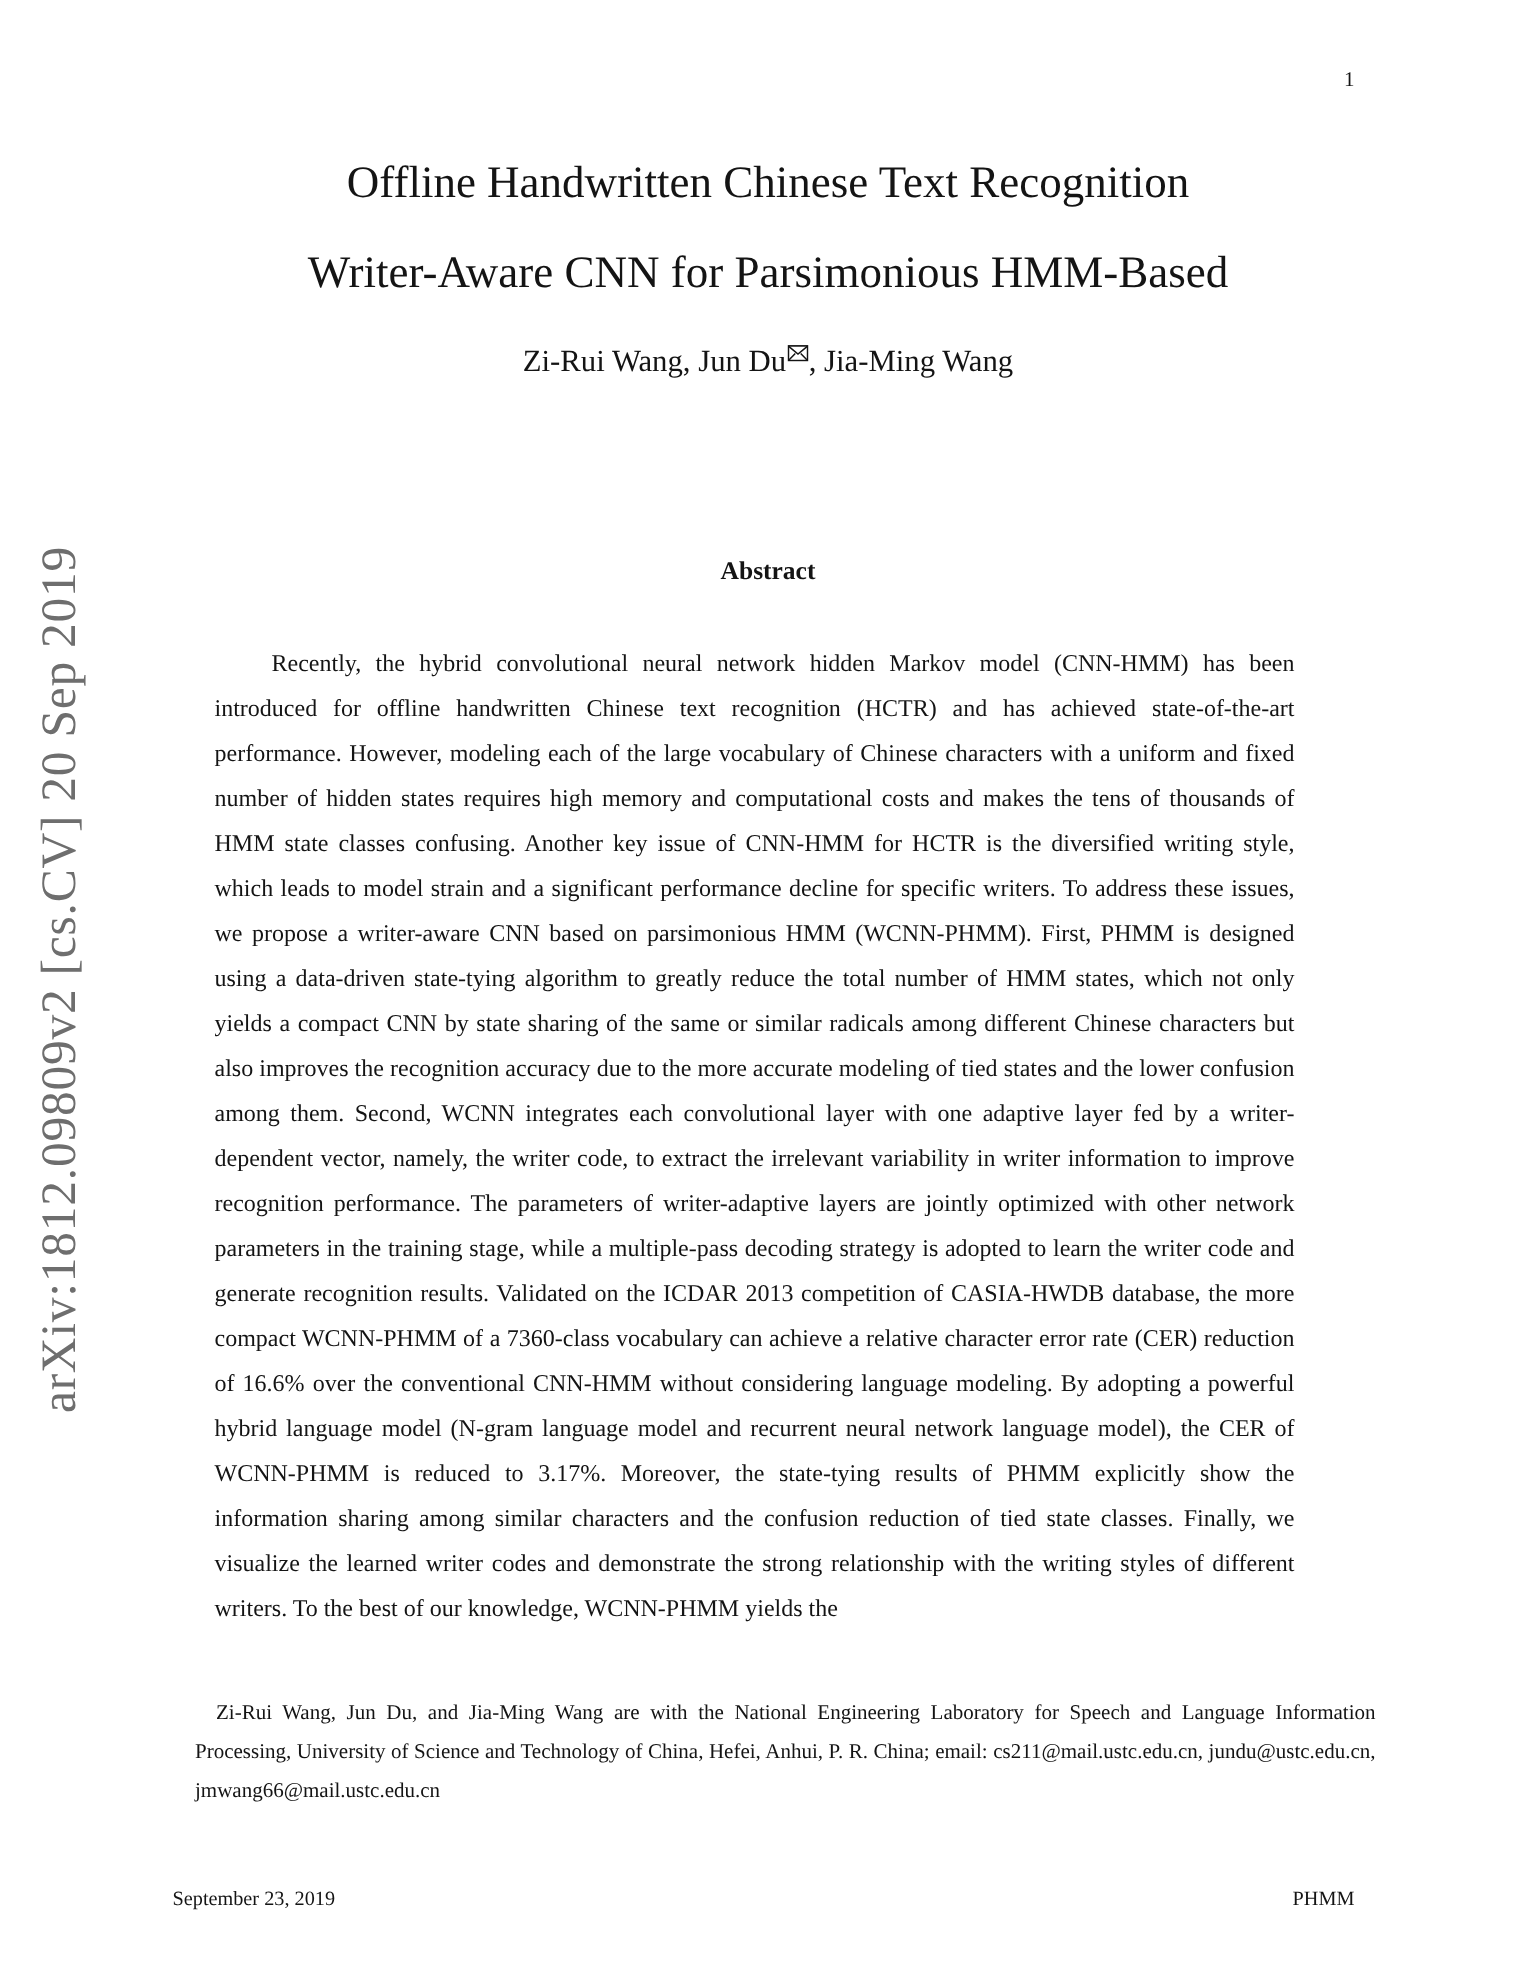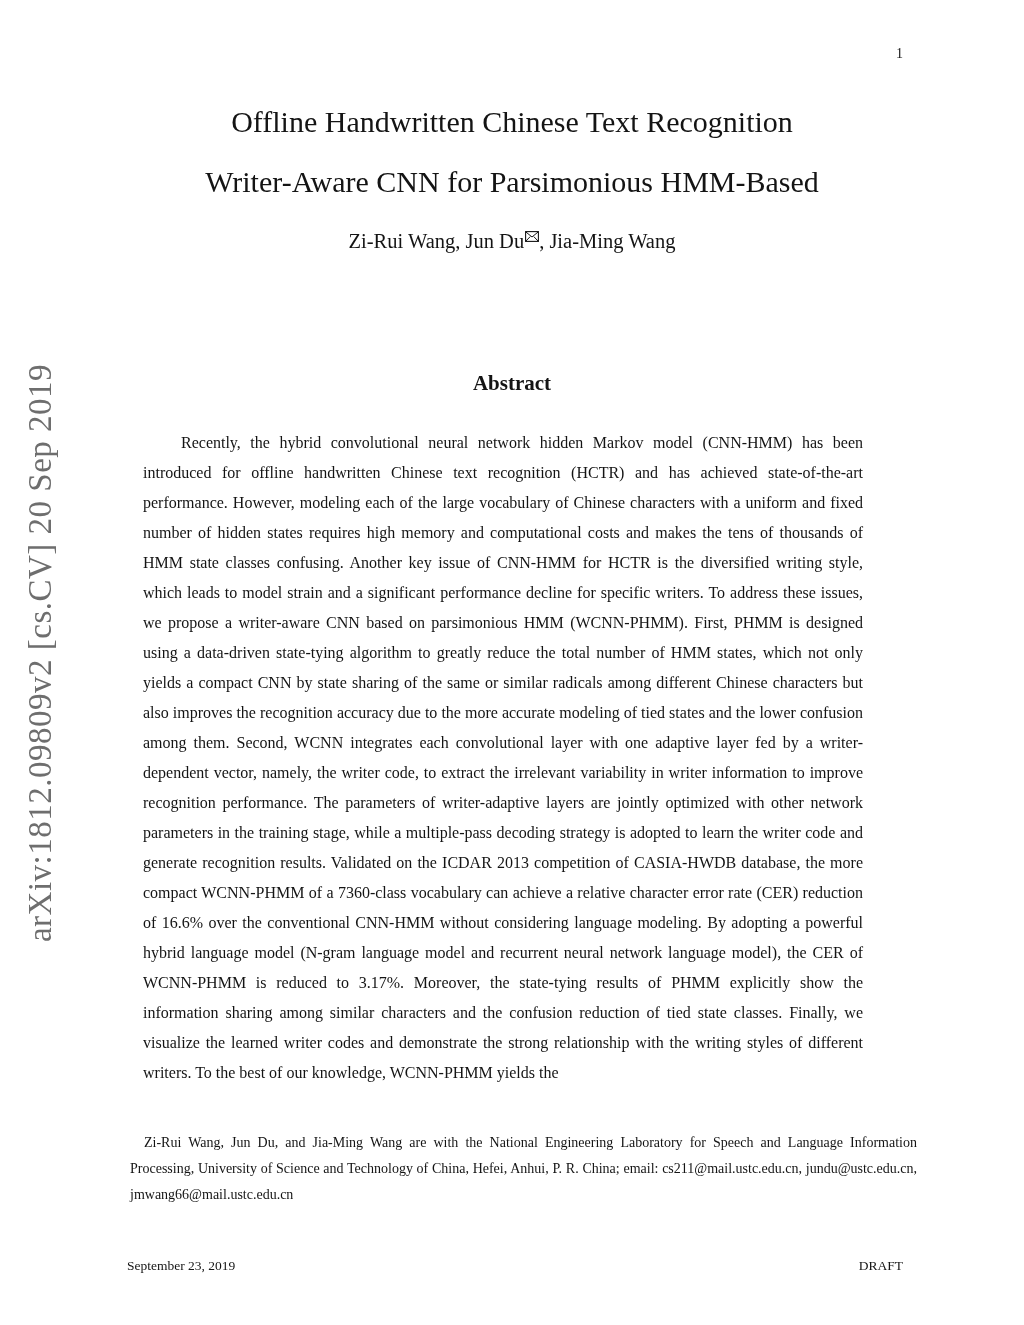--- a/index.html
+++ b/index.html
@@ -70,21 +70,21 @@
     margin-left: 1px;
   }
 
   
   .abstract-heading {
     position: absolute;
     top: 371px;
     left: 0;
     right: 0;
     text-align: center;
-    font-size: 21px;
+    font-size: 17px;
     font-weight: 700;
   }
   .abstract-body {
     position: absolute;
     top: 412px;
     left: 143px;
     width: 720px;
     font-size: 16px;
     line-height: 30px;
     text-align: justify;
@@ -109,21 +109,20 @@
 
   
   .footer {
     position: absolute;
     top: 1258px;
     left: 115px;
     right: 121px;
     display: flex;
     justify-content: space-between;
     font-size: 13.5px;
-    margin-left: 12px;
   }
 </style>
 </head>
 <body>
 
 <div class="page">
 
   <div class="arxiv-sidebar" style="color: rgb(110, 110, 110);">arXiv:1812.09809v2  [cs.CV]  20 Sep 2019</div>
 
   <div class="page-number">1</div>
@@ -142,16 +141,16 @@
   </div>
 
   <div class="abstract-heading">Abstract</div>
 
   <div class="abstract-body">Recently, the hybrid convolutional neural network hidden Markov model (CNN-HMM) has been introduced for offline handwritten Chinese text recognition (HCTR) and has achieved state-of-the-art performance. However, modeling each of the large vocabulary of Chinese characters with a uniform and fixed number of hidden states requires high memory and computational costs and makes the tens of thousands of HMM state classes confusing. Another key issue of CNN-HMM for HCTR is the diversified writing style, which leads to model strain and a significant performance decline for specific writers. To address these issues, we propose a writer-aware CNN based on parsimonious HMM (WCNN-PHMM). First, PHMM is designed using a data-driven state-tying algorithm to greatly reduce the total number of HMM states, which not only yields a compact CNN by state sharing of the same or similar radicals among different Chinese characters but also improves the recognition accuracy due to the more accurate modeling of tied states and the lower confusion among them. Second, WCNN integrates each convolutional layer with one adaptive layer fed by a writer-dependent vector, namely, the writer code, to extract the irrelevant variability in writer information to improve recognition performance. The parameters of writer-adaptive layers are jointly optimized with other network parameters in the training stage, while a multiple-pass decoding strategy is adopted to learn the writer code and generate recognition results. Validated on the ICDAR 2013 competition of CASIA-HWDB database, the more compact WCNN-PHMM of a 7360-class vocabulary can achieve a relative character error rate (CER) reduction of 16.6% over the conventional CNN-HMM without considering language modeling. By adopting a powerful hybrid language model (N-gram language model and recurrent neural network language model), the CER of WCNN-PHMM is reduced to 3.17%. Moreover, the state-tying results of PHMM explicitly show the information sharing among similar characters and the confusion reduction of tied state classes. Finally, we visualize the learned writer codes and demonstrate the strong relationship with the writing styles of different writers. To the best of our knowledge, WCNN-PHMM yields the</div>
 
   <div class="footnote">Zi-Rui Wang, Jun Du, and Jia-Ming Wang are with the National Engineering Laboratory for Speech and Language Information Processing, University of Science and Technology of China, Hefei, Anhui, P. R. China; email: cs211@mail.ustc.edu.cn, jundu@ustc.edu.cn, jmwang66@mail.ustc.edu.cn</div>
 
   <div class="footer">
     <span>September 23, 2019</span>
-    <span>DRAFT</span>
+    <span>PHMM</span>
   </div>
 
 </div>
 
 </body></html>

